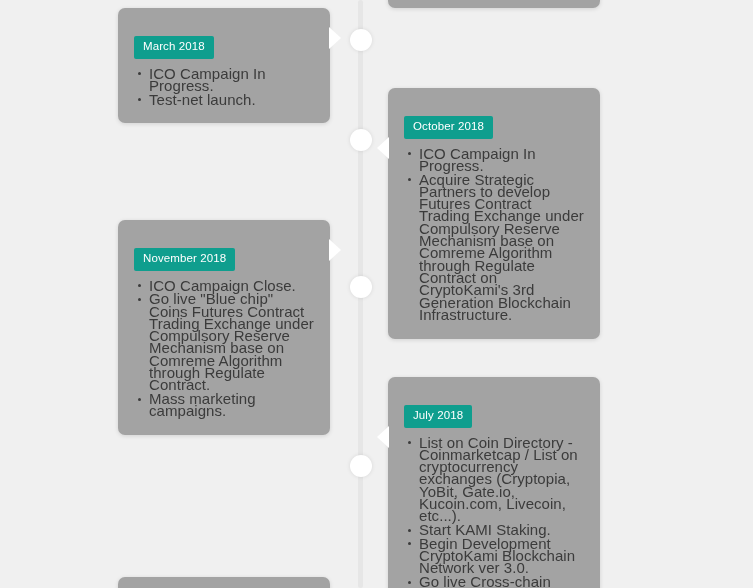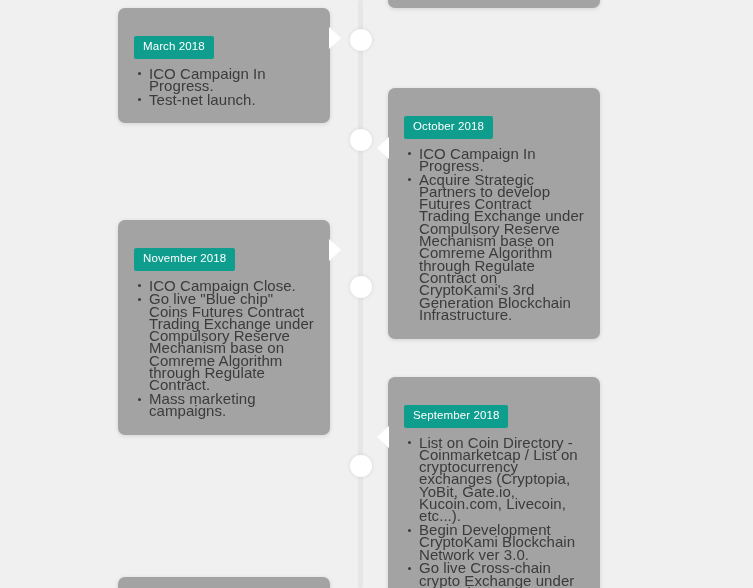--- a/index.html
+++ b/index.html
@@ -156,23 +156,24 @@
     <span class="badge">November 2018</span>
     <ul class="items">
       <li>ICO Campaign Close.</li>
       <li>Go live "Blue chip" Coins Futures Contract Trading Exchange under Compulsory Reserve Mechanism base on Comreme Algorithm through Regulate Contract.</li>
       <li>Mass marketing campaigns.</li>
     </ul>
   </div>
   <div class="node-dot" style="top:276px;"></div>
 
   <div class="card right" style="top:377px;">
-    <span class="badge">September 2018</span>
+    <span class="badge">July 2018</span>
     <ul class="items">
       <li>List on Coin Directory - Coinmarketcap / List on cryptocurrency exchanges (Cryptopia, YoBit, Gate.io, Kucoin.com, Livecoin, etc...).</li>
+      <li>Start KAMI Staking.</li>
       <li>Begin Development CryptoKami Blockchain Network ver 3.0.</li>
       <li>Go live Cross-chain crypto Exchange under Compulsory Reserve Mechanism base on Comreme Algorithm through Regulate Contract.</li>
     </ul>
   </div>
   <div class="node-dot" style="top:455px;"></div>
 
   <div class="card left partial-bottom"></div>
 
 </div>
 

